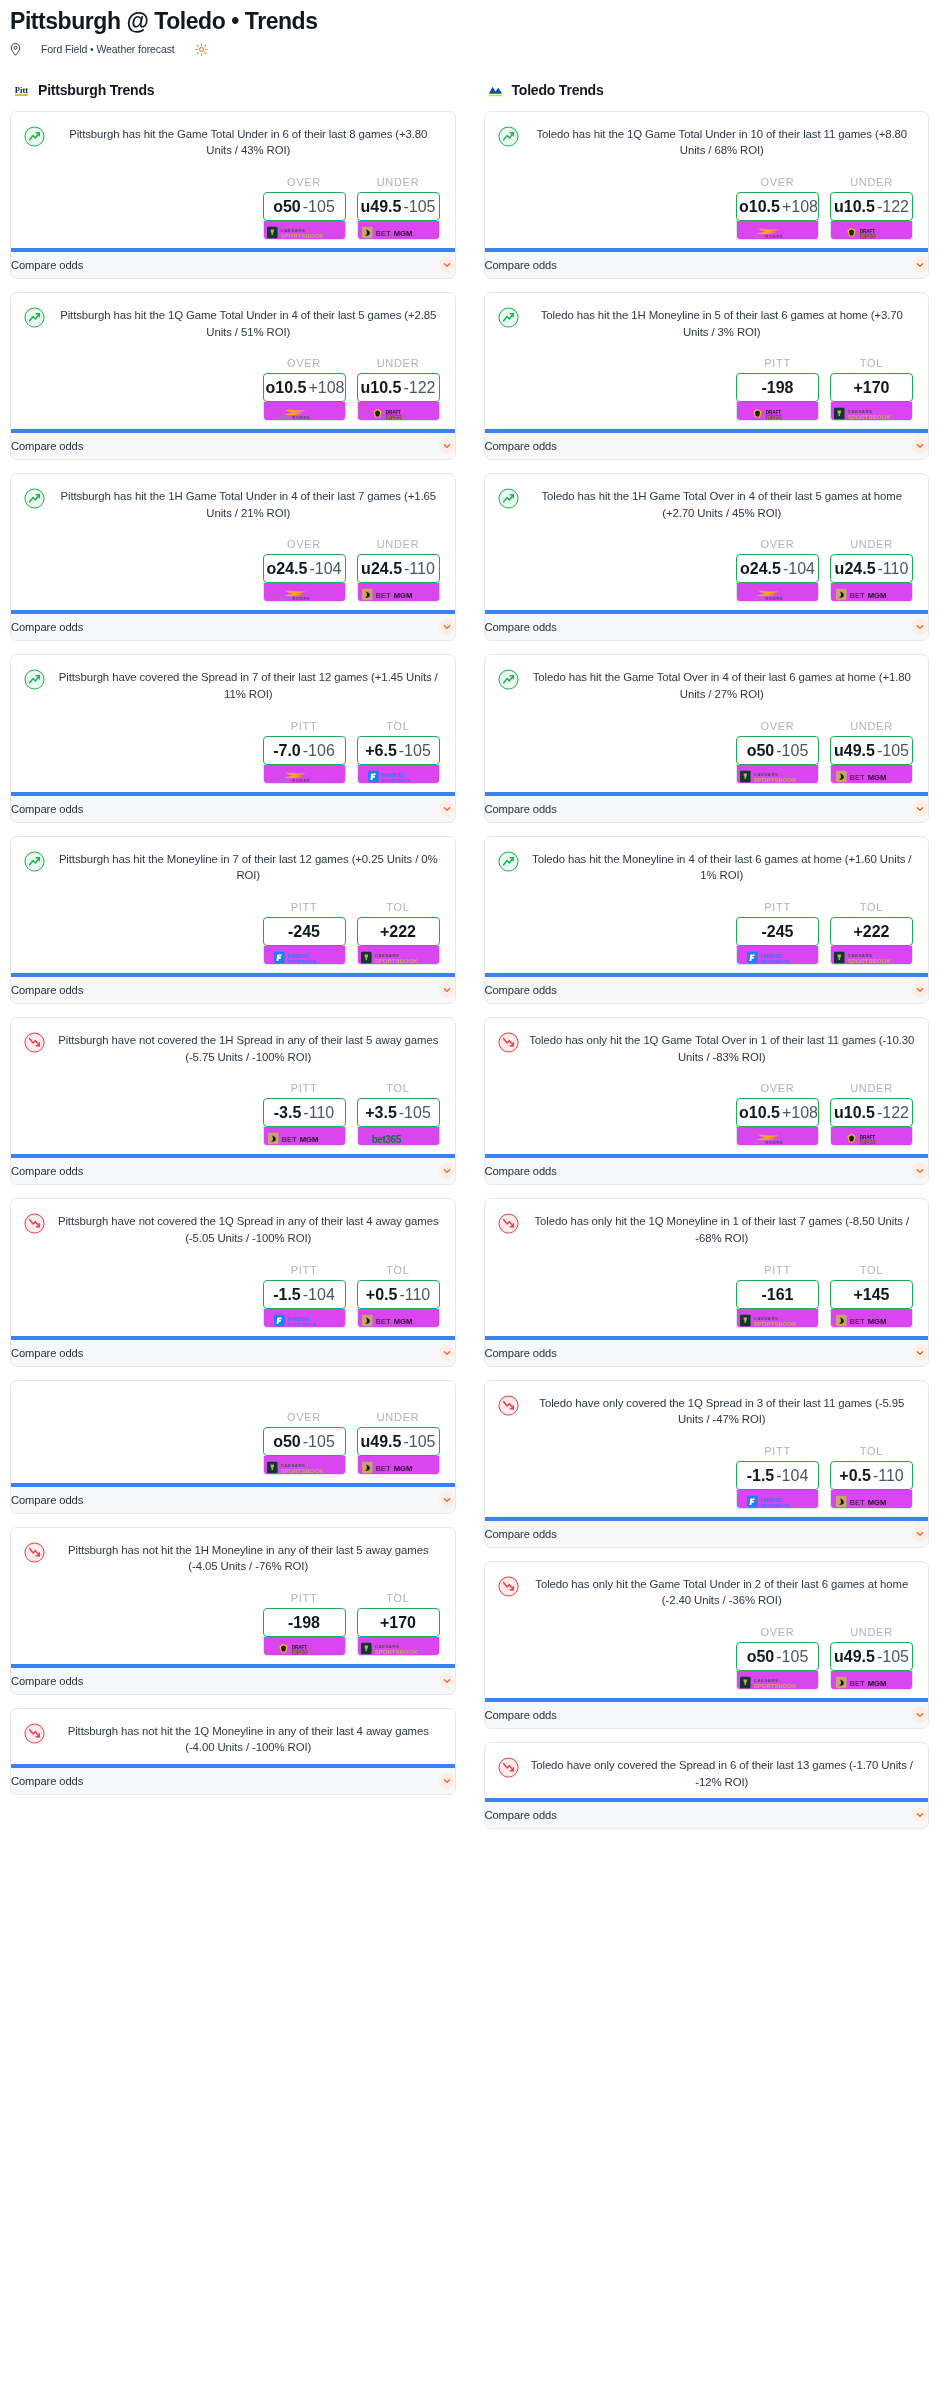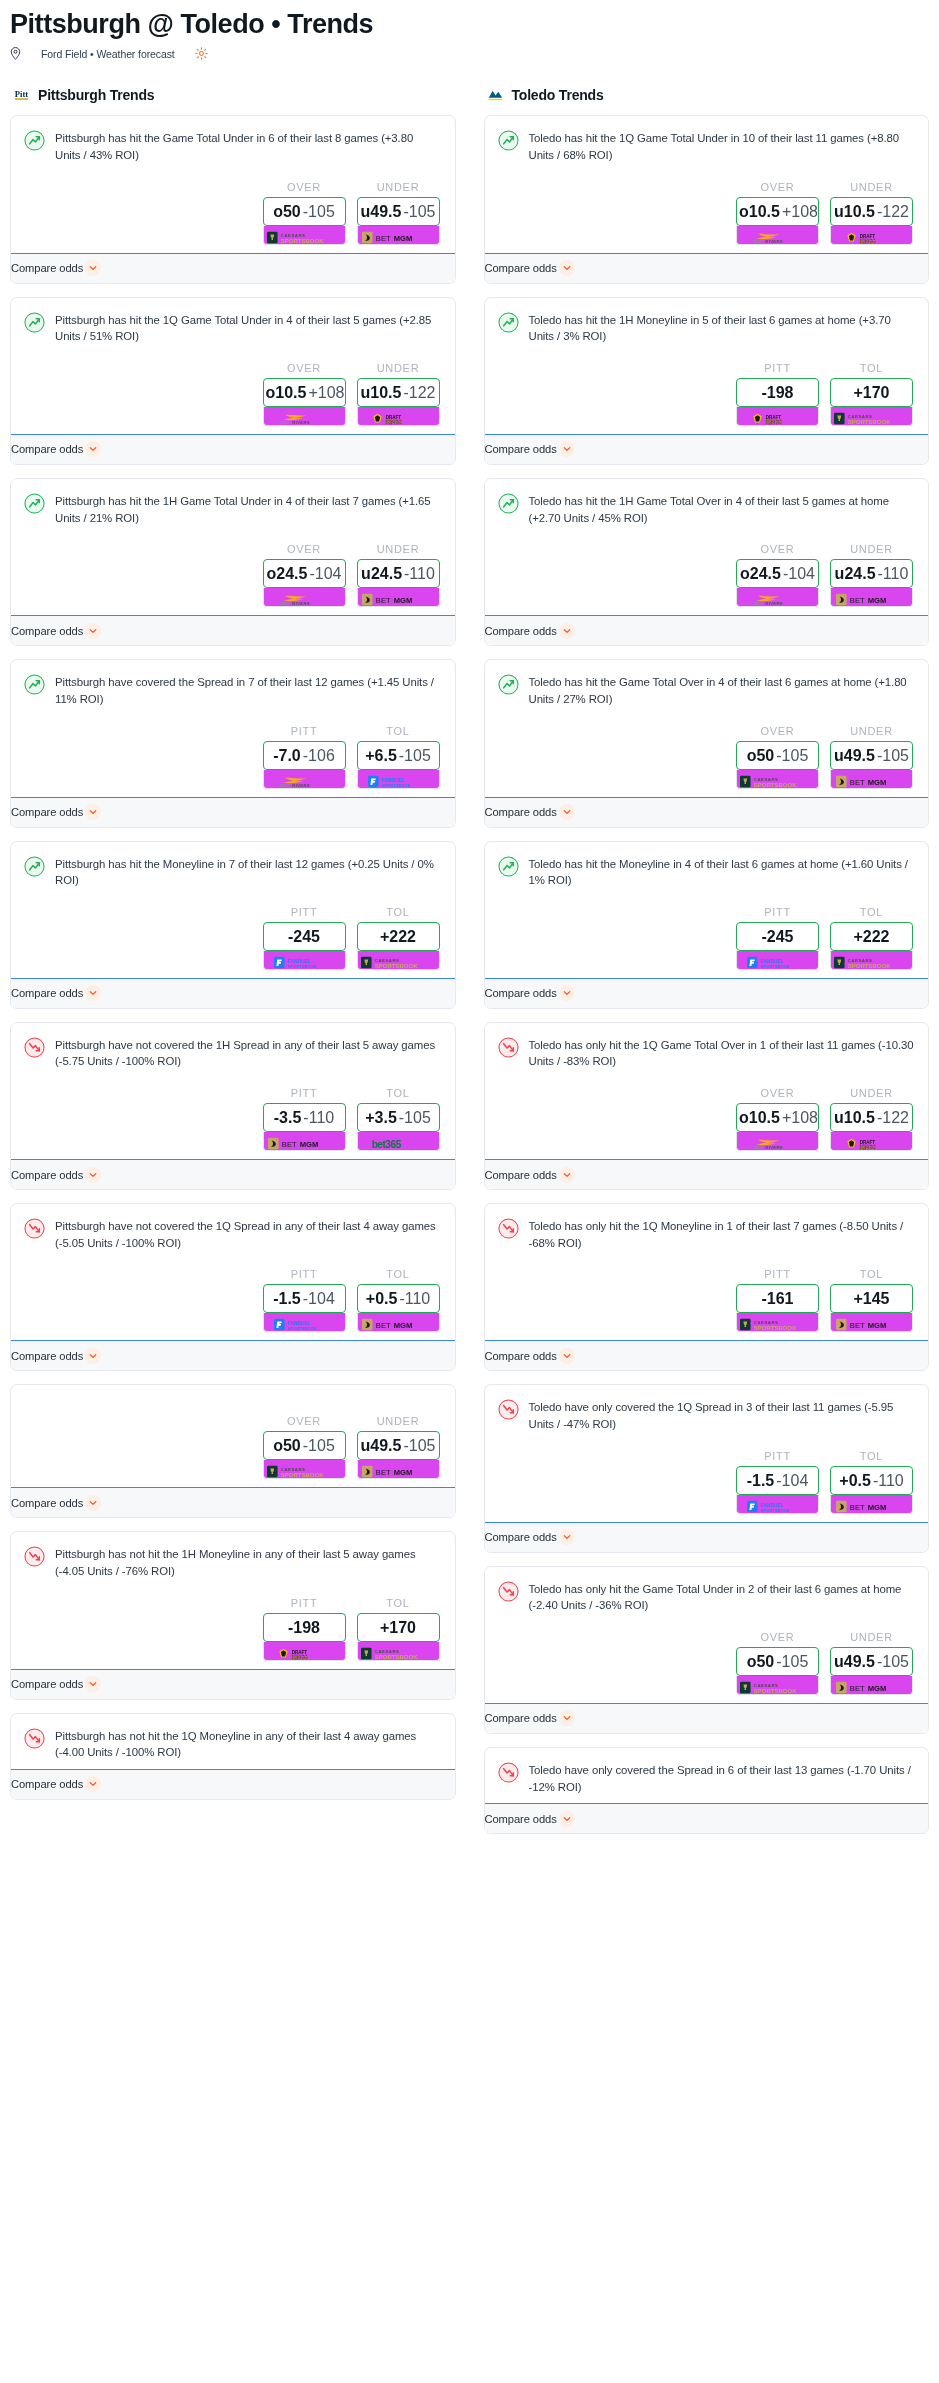--- a/index.html
+++ b/index.html
@@ -8,21 +8,21 @@
     background: #ffffff;
     font-family: "Liberation Sans", sans-serif;
     color: #1b2430;
     -webkit-font-smoothing: antialiased;
   }
   body { padding: 0 0 20px 0; }
 
   
   .page-header { padding: 8px 10px 0 10px; }
   .page-title {
-    font-size: 27px;
+    font-size: 23px;
     font-weight: 700;
     letter-spacing: -0.45px;
     color: #101820;
     line-height: 1.2;
   }
   .subline {
     display: flex;
     align-items: center;
     gap: 20px;
     margin-top: 7px;
@@ -60,21 +60,21 @@
 
   
   .trend-card {
     border: 1px solid #e6e8ec;
     border-radius: 7px;
     background: #ffffff;
     margin-bottom: 13px;
     overflow: hidden;
   }
   .trend-body { padding: 13px 13px 8px 13px; }
-  .trend-top { display: flex; gap: 10px; align-items: flex-start; }
+  .trend-top { display: flex; gap: 10px; align-items: flex-start; text-align: center; }
   .trend-icon { width: 21px; height: 21px; flex: 0 0 auto; margin-top: 1px; }
   .trend-text {
     font-size: 11.4px;
     line-height: 1.46;
     color: #2c3845;
     letter-spacing: -0.1px;
     padding-top: 1px;
   }
 
   
@@ -114,26 +114,26 @@
     display: flex;
     align-items: flex-end;
     justify-content: center;
     background: #d946ef;
     overflow: hidden;
   }
   .book-logo { height: 13px; display: block; }
 
   
   .compare-bar {
-    border-top: 1px solid #3b82f6;
+    border-top: 4px solid #3b82f6;
     background: #f7f8f9;
     height: 30px;
     display: flex;
     align-items: center;
-    justify-content: flex-start;
+    justify-content: space-between;
     gap: 2px;
     cursor: pointer;
   }
   .compare-text {
     font-size: 11.2px;
     color: #27303b;
     letter-spacing: -0.1px;
   }
   .chev {
     width: 16px; height: 16px;

